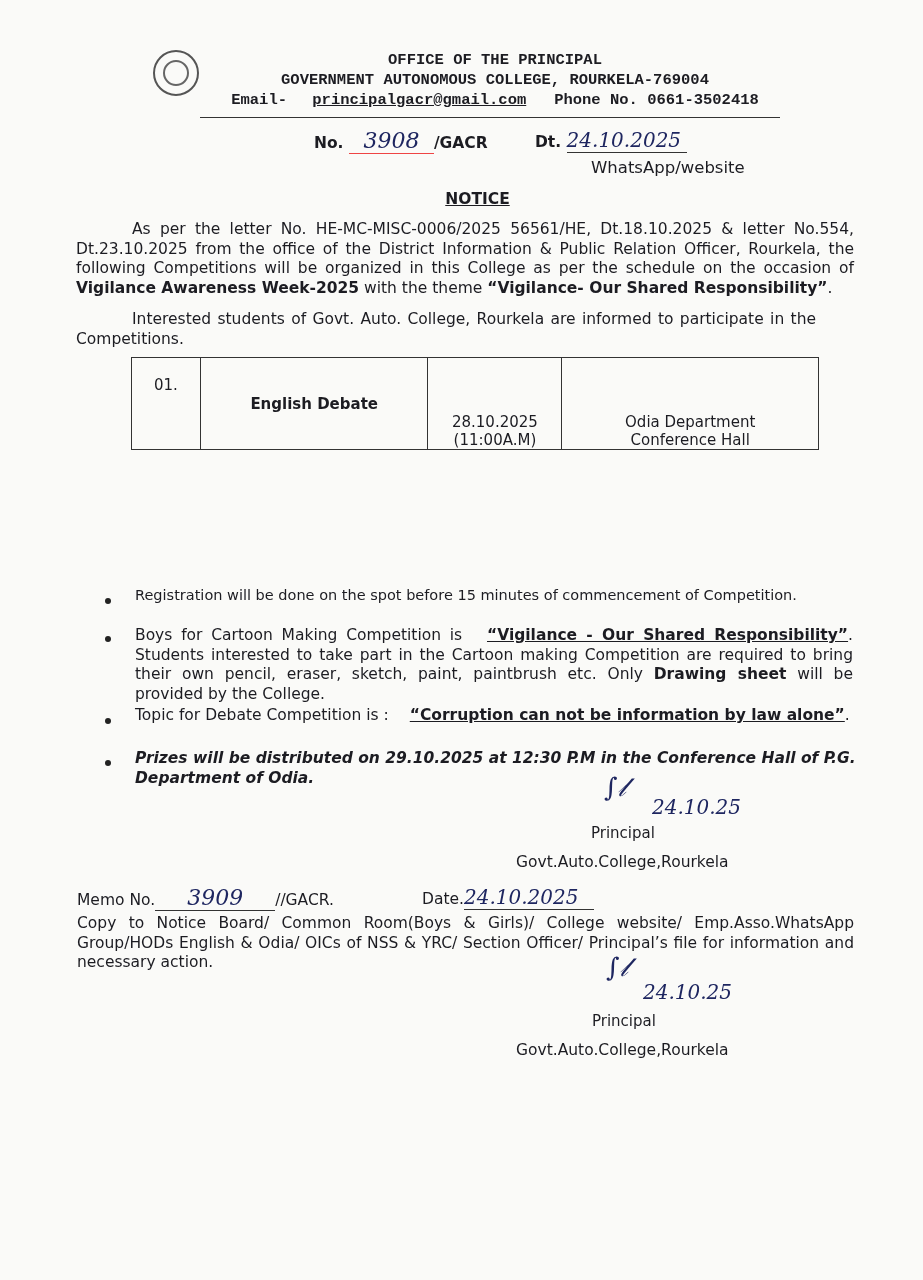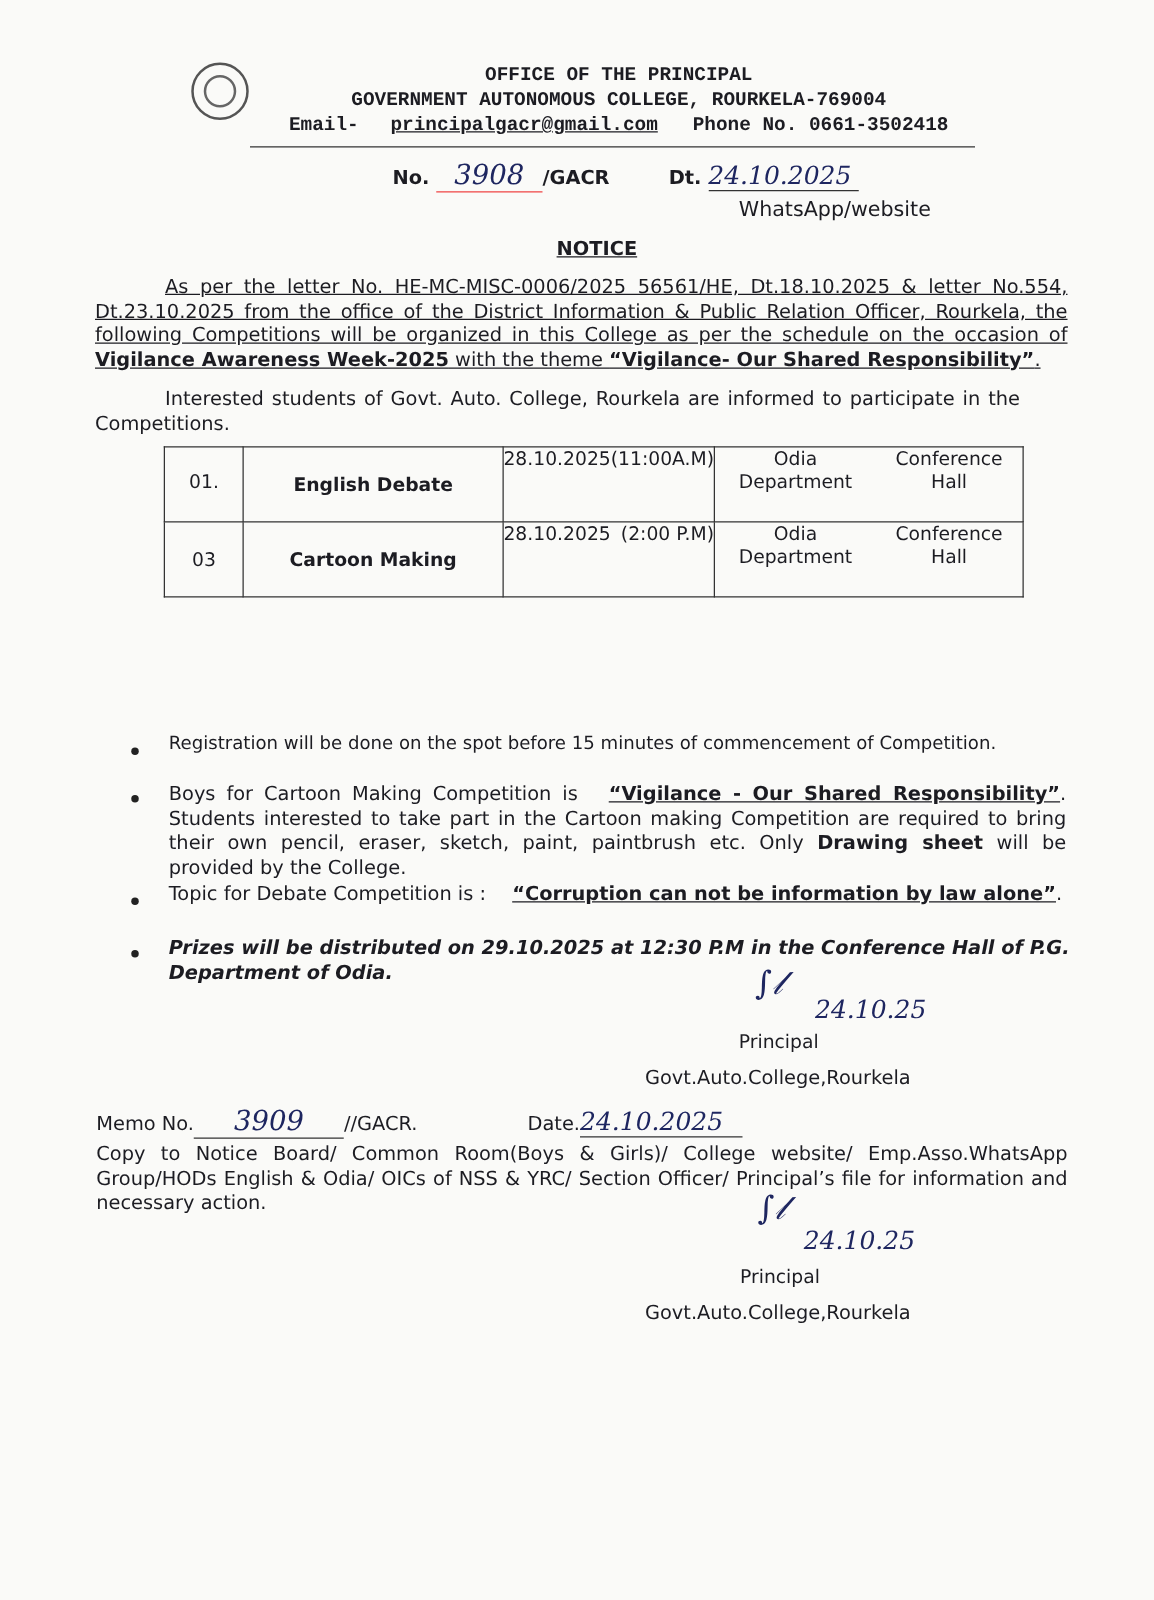--- a/index.html
+++ b/index.html
@@ -14,21 +14,21 @@
     border:2px solid #555; box-sizing:border-box; display:flex; align-items:center; justify-content:center;
   }
   .logo-inner { width:26px; height:26px; border-radius:50%; border:2px solid #666; box-sizing:border-box; }
   .rule { left:200px; top:117px; width:580px; height:0; border-top:1.5px solid #333; }
   .body-text { font-size:15.5px; line-height:19.5px; text-align:justify; }
   .hand { font-family:"DejaVu Serif", serif; font-style:italic; color:#1e2660; }
   table.comp { border-collapse:collapse; position:absolute; left:131px; top:357px; width:688px; font-size:15px; }
   table.comp td, table.comp th { border:1px solid #333; padding:0; text-align:center; vertical-align:middle; }
   table.comp th { font-weight:bold; height:30px; }
   table.comp td.two { height:59px; }
-  .cell2 { display:flex; flex-direction:row; justify-content:space-between; height:59px; }
+  .cell2 { display:flex; flex-direction:column; justify-content:flex-end; height:59px;margin-top:32px; }
   .bullet { width:6px; height:6px; border-radius:50%; background:#222; }
   .underline { text-decoration:underline;margin-left:16px; }
   .sig { font-family:"DejaVu Serif", serif; font-style:italic; color:#1e2660; font-size:26px; }
 </style>
 </head>
 <body>
 
 <div class="abs logo">
     <div class="logo-inner"></div>
   </div>
@@ -43,56 +43,40 @@
   <span>No.</span>
   <span style="display:inline-block; width:85px; border-bottom:1px solid #ef4444; text-align:center;"><span class="hand" style="font-size:22px; font-weight:normal;">3908</span></span><span>/GACR</span>
 </div>
 <div class="abs" style="left:535px; top:128px; font-size:15.5px; font-weight:bold;">
   <span>Dt.</span>
   <span style="display:inline-block; width:120px; border-bottom:1px solid #333;"><span class="hand" style="font-size:20px; font-weight:normal;">24.10.2025</span></span>
 </div>
 <div class="abs" style="left:591px; top:158px; font-size:16.5px;">WhatsApp/website</div>
 
 <div class="abs underline" style="left:0; width:923px; text-align:center; top:190px; font-size:15.5px; font-weight:bold;">NOTICE</div>
-<div class="abs body-text" style="left:76px; top:220px; width:778px; text-indent:56px;text-decoration:underline;">
+<div class="abs body-text" style="left:76px; top:220px; width:778px; text-indent:56px;">
   <span>As per the letter No. HE-MC-MISC-0006/2025 56561/HE, Dt.18.10.2025 &amp; letter No.554, Dt.23.10.2025 from the office of the District Information &amp; Public Relation Officer, Rourkela, the following Competitions will be organized in this College as per the schedule on the occasion of </span><b>Vigilance Awareness Week-2025</b><span> with the theme </span><b>“Vigilance- Our Shared Responsibility”</b><span>.</span>
 </div>
 <div class="abs body-text" style="left:76px; top:310px; width:740px; text-indent:56px;">Interested students of Govt. Auto. College, Rourkela are informed to participate in the Competitions.</div>
 
 <table class="comp">
   <colgroup>
       <col style="width:69px">
       <col style="width:228px">
       <col style="width:134px">
       <col style="width:257px">
     </colgroup>
   <tbody>
   <tr>
     <td class="two" style="vertical-align:top; padding-top:18px; box-sizing:border-box;">01.</td>
     <td class="two" style="font-weight:bold;">English Debate</td>
     <td class="two">
           <div class="cell2">
             <span>28.10.2025</span>
             <span>(11:00A.M)</span>
-          </div>
-        </td>
-    <td class="two">
-          <div class="cell2">
-            <span>Odia Department</span>
-            <span>Conference Hall</span>
-          </div>
-        </td>
-  </tr>
-  <tr>
-    <td class="two">03</td>
-    <td class="two" style="font-weight:bold;">Cartoon Making</td>
-    <td class="two">
-          <div class="cell2">
-            <span>28.10.2025</span>
-            <span>(2:00 P.M)</span>
           </div>
         </td>
     <td class="two">
           <div class="cell2">
             <span>Odia Department</span>
             <span>Conference Hall</span>
           </div>
         </td>
   </tr>
 </tbody>

